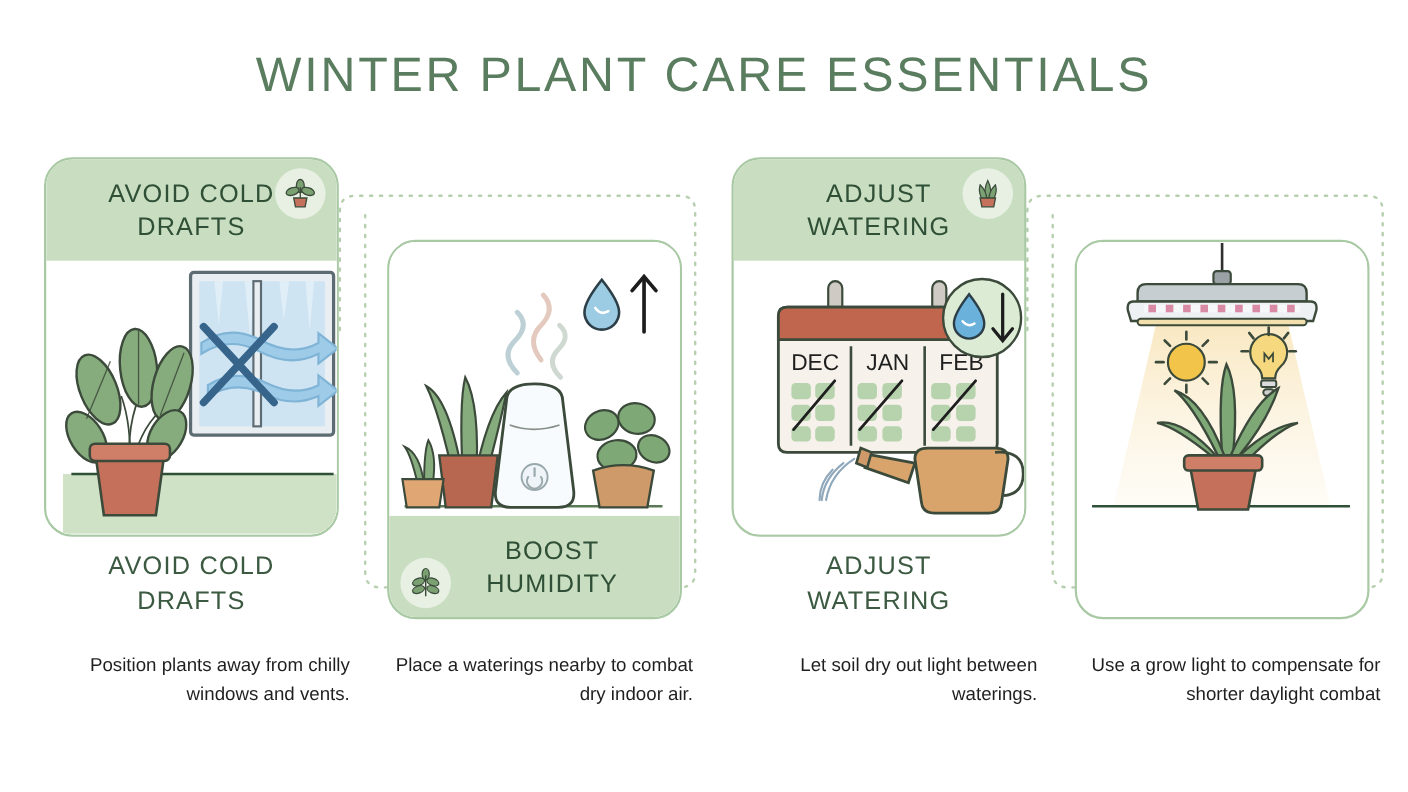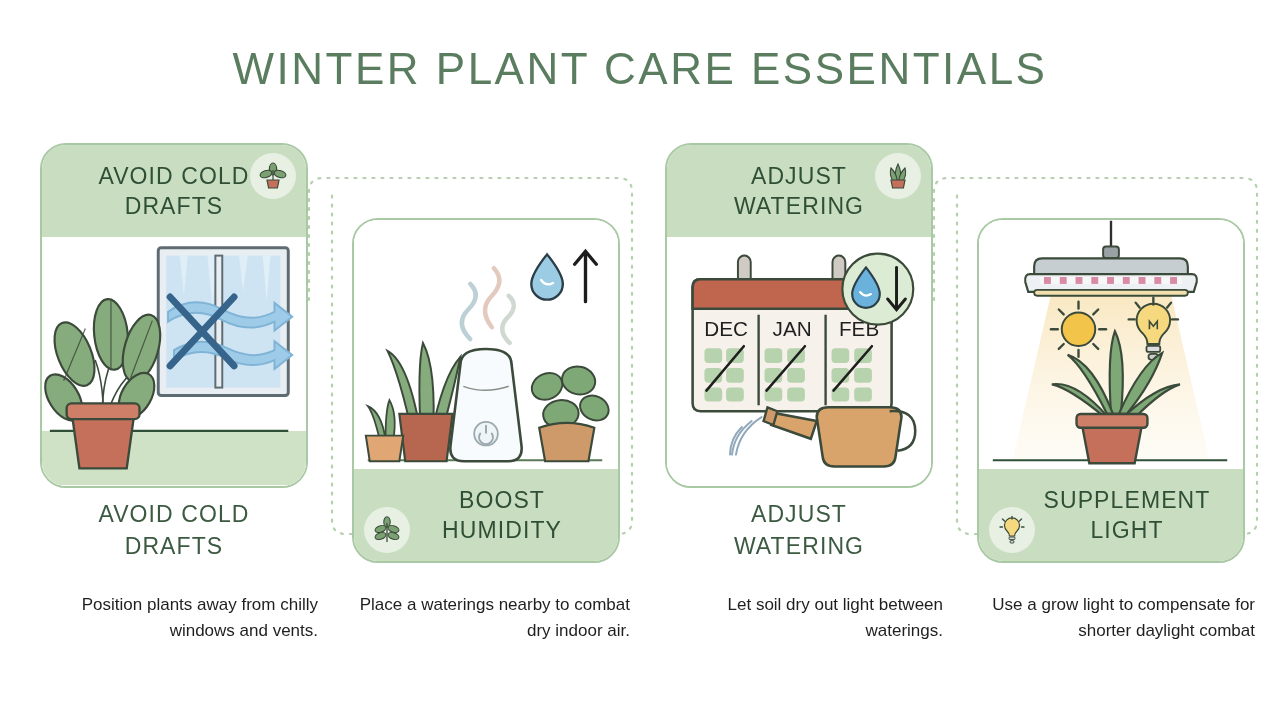--- a/index.html
+++ b/index.html
@@ -53,21 +53,21 @@
   }
   .band-badge {
     position: absolute; width: 46px; height: 46px; border-radius: 50%;
     background: rgba(255,255,255,0.55);
     display:flex; align-items:center; justify-content:center;
   }
   .badge-right { right: 10px; top: 8px; }
   .badge-left  { left: 10px;  bottom: 8px; }
 
   .art { position: absolute; left: 0; width: 100%; background: #fff; overflow: hidden; }
-  .art-under-top { top: 92px; bottom: 0; }
+  .art-under-top { top: 92px; bottom: 0; margin-left: 15px; }
   .art-over-bot  { top: 0; bottom: 92px; }
 
   
   .caption-title {
     position: absolute; text-align: center; width: 268px;
     font-size: 23px; letter-spacing: 1.1px; color: #3c5a41; line-height: 1.4;
   }
   .caption-desc {
     position: absolute; text-align: right; width: 268px;
     font-size: 17px; color: #1f1f1f; line-height: 1.55;
@@ -402,33 +402,16 @@
             <path d="M130 196 q-24 -48 -40 -60 q26 8 46 60 z"></path>
             <path d="M142 196 q22 -50 44 -62 q-10 30 -36 62 z"></path>
             <path d="M126 198 q-34 -28 -52 -32 q24 -4 56 32 z"></path>
             <path d="M148 198 q32 -30 56 -32 q-18 6 -44 32 z"></path>
           </g>
           <path d="M104 204 h62 l-8 42 h-46 z" fill="#c5705a" stroke="#3b4a3a" stroke-width="2.4"></path>
           <rect x="99" y="196" width="72" height="14" rx="4" fill="#cf7f68" stroke="#3b4a3a" stroke-width="2.4"></rect>
         </g>
       </svg>
     </div>
-    <div class="band band-bottom">
-      <div class="band-title">SUPPLEMENT<br>LIGHT</div>
-      <div class="band-badge badge-left">
-        <svg width="30" height="30" viewBox="0 0 30 30">
-          <path d="M10 16 a7.5 7.5 0 1 1 10 0 q-2.4 2.2 -2.4 5 h-5.2 q0 -2.8 -2.4 -5 z" fill="#f6d87e" stroke="#3b4a3a" stroke-width="1.2"></path>
-          <rect x="12" y="22" width="6" height="2.6" rx="1" fill="#dcdcdc" stroke="#3b4a3a" stroke-width="1"></rect>
-          <rect x="13" y="25.5" width="4" height="2.6" rx="1.3" fill="#cfcfcf" stroke="#3b4a3a" stroke-width="1"></rect>
-          <g stroke="#3b4a3a" stroke-width="1.3" stroke-linecap="round">
-            <line x1="15" y1="1.5" x2="15" y2="4"></line>
-            <line x1="3" y1="12" x2="5.5" y2="12"></line>
-              <line x1="24.5" y1="12" x2="27" y2="12"></line>
-            <line x1="5.5" y1="4" x2="7.5" y2="6"></line>
-              <line x1="24.5" y1="4" x2="22.5" y2="6"></line>
-          </g>
-        </svg>
-      </div>
-    </div>
   </div>
   <div class="caption-desc desc4">Use a grow light to compensate for shorter daylight combat</div>
 
 </div>
 
 </body></html>

